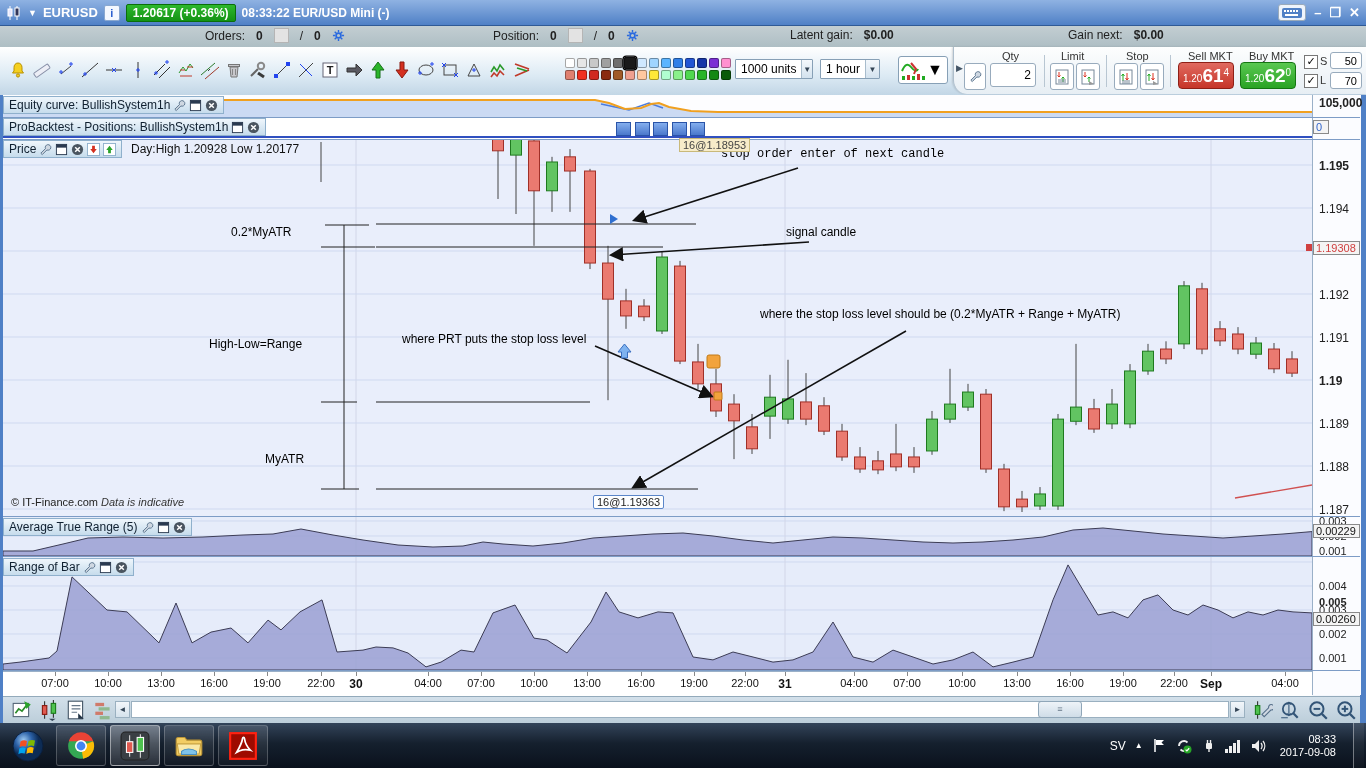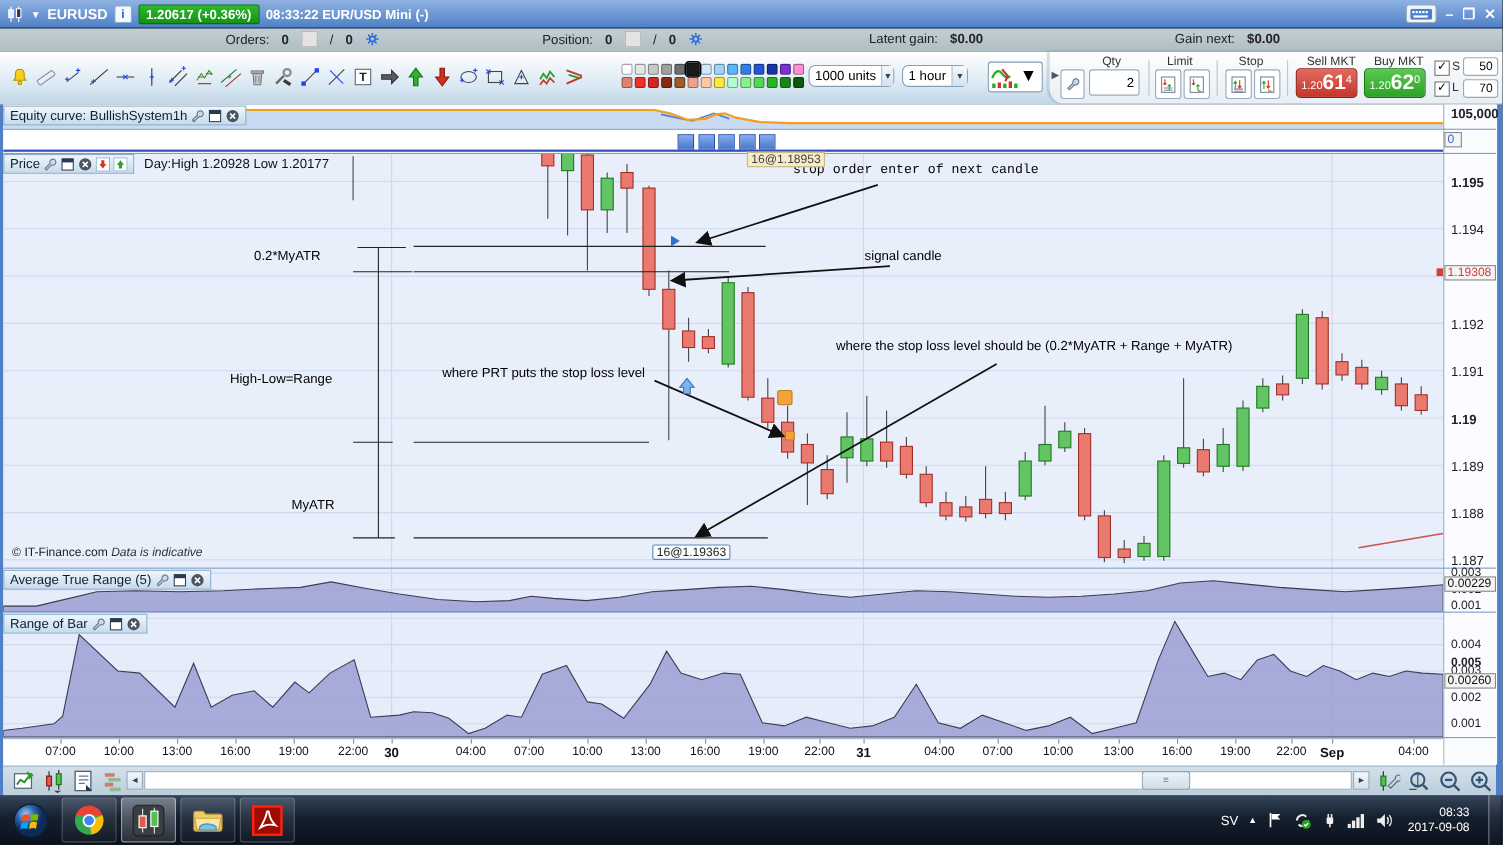--- a/index.html
+++ b/index.html
@@ -30,21 +30,21 @@
   
   .toolbar{position:absolute;left:0;top:47px;width:1366px;height:48px;
     background:linear-gradient(#ffffff,#dceaf4 60%,#c2d6e6);border-bottom:1px solid #7e9cb4;}
   #tools{position:absolute;left:6px;top:8px;display:flex;gap:1px;}
   .tool{width:23px;height:30px;display:flex;align-items:center;justify-content:center;border-radius:3px;}
   .tool svg{width:20px;height:20px;}
   .palette{position:absolute;left:565px;top:11px;display:grid;grid-template-columns:repeat(14,11px);
     grid-auto-rows:11px;gap:1px;}
   .swatch{width:10px;height:10px;border-radius:2px;border:1px solid rgba(0,0,0,.35);box-sizing:border-box;}
   .swatch.sel{outline:1px solid #000;transform:scale(1.25);}
-  .select{position:absolute;top:12px;height:20px;background:#fff;border:1px solid #87a0b6;border-radius:6px;
+  .select{position:absolute;top:12px;height:20px;background:#fff;border:1px solid #87a0b6;border-radius:1px;
     font-size:12px;display:flex;align-items:center;box-sizing:border-box;}
   .select .txt{padding:0 5px;flex:1;white-space:nowrap;}
   .select .dd{width:15px;height:100%;border-left:1px solid #a8bccc;background:linear-gradient(#f4f8fc,#d3e2ee);
     display:flex;align-items:center;justify-content:center;font-size:8px;color:#345;}
   .ctype{position:absolute;left:898px;top:9px;width:48px;height:26px;background:#fff;
     border:1px solid #87a0b6;border-radius:3px;display:flex;align-items:center;}
   
   .tpanel{position:absolute;right:0;top:0;width:412px;height:47px;
     background:linear-gradient(#fdfefe,#e7eef4);border-left:1px solid #aebecc;
     border-bottom-left-radius:14px;box-shadow:-1px 0 2px rgba(0,0,0,.15);}
@@ -478,20 +478,35 @@
 
     <div class="abs" style="left:0;top:23px;width:1309px;height:21px;background:#fff"></div>
     <div id="posBars">
         <div class="posq" style="left: 613px; top: 27px;"></div>
         <div class="posq" style="left: 632px; top: 27px;"></div>
         <div class="posq" style="left: 650px; top: 27px;"></div>
         <div class="posq" style="left: 669px; top: 27px;"></div>
         <div class="posq" style="left: 687px; top: 27px;"></div>
       </div>
     <div class="abs" style="left:0;top:41px;width:1309px;height:2px;background:#3050c0"></div>
+    <div class="tab" style="top:23px">
+      <span>ProBacktest - Positions: BullishSystem1h</span>
+      <span class="hicon">
+          <svg viewBox="0 0 14 14">
+            <rect x="1.5" y="1.5" width="11" height="11" fill="#fff" stroke="#2a3a50"></rect>
+            <rect x="1.5" y="1.5" width="11" height="3.5" fill="#2a3a50"></rect>
+          </svg>
+        </span>
+      <span class="hicon">
+          <svg viewBox="0 0 14 14">
+            <circle cx="7" cy="7" r="6" fill="#4a5560"></circle>
+            <path d="M4.5 4.5l5 5M9.5 4.5l-5 5" stroke="#fff" stroke-width="1.6"></path>
+          </svg>
+        </span>
+    </div>
 
     <svg id="priceSvg" class="abs" style="left:0;top:45px" width="1309" height="376" viewBox="0 141 1309 376">
         <rect x="0" y="141" width="1309" height="376" fill="#e9eefb"></rect>
         <defs>
           <marker id="ah" markerWidth="9" markerHeight="9" refX="7" refY="4.5" orient="auto">
             <path d="M0 0L9 4.5L0 9z" fill="#111"></path>
           </marker>
         </defs>
         <line x1="353" y1="141" x2="353" y2="517" stroke="#d2d6e8"></line>
         <line x1="782" y1="141" x2="782" y2="517" stroke="#d2d6e8"></line>

